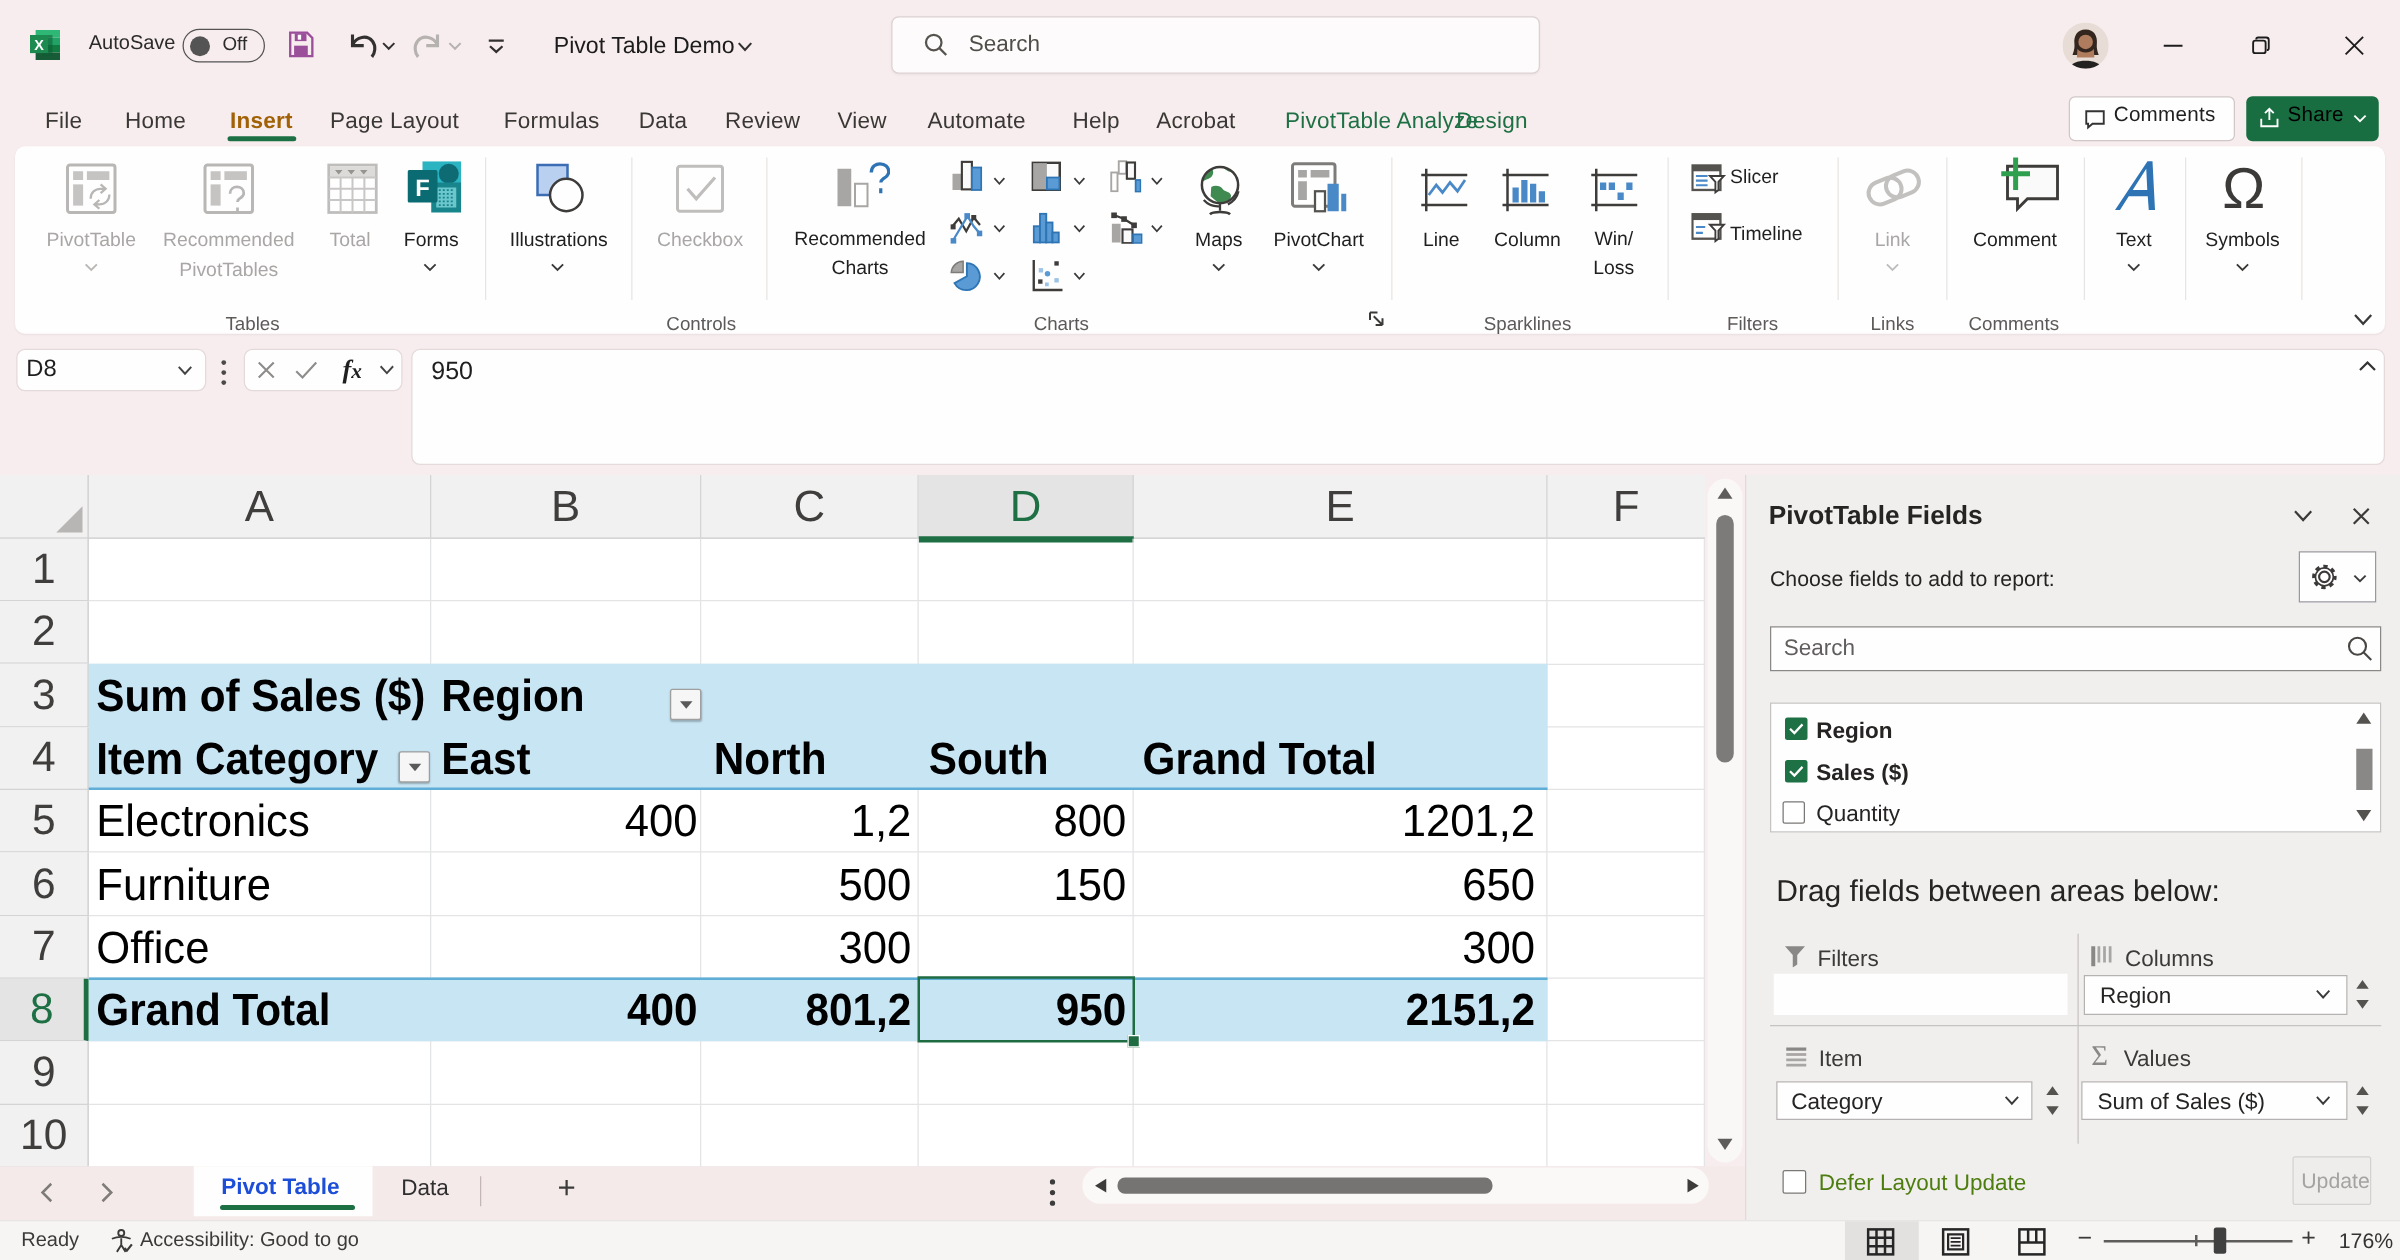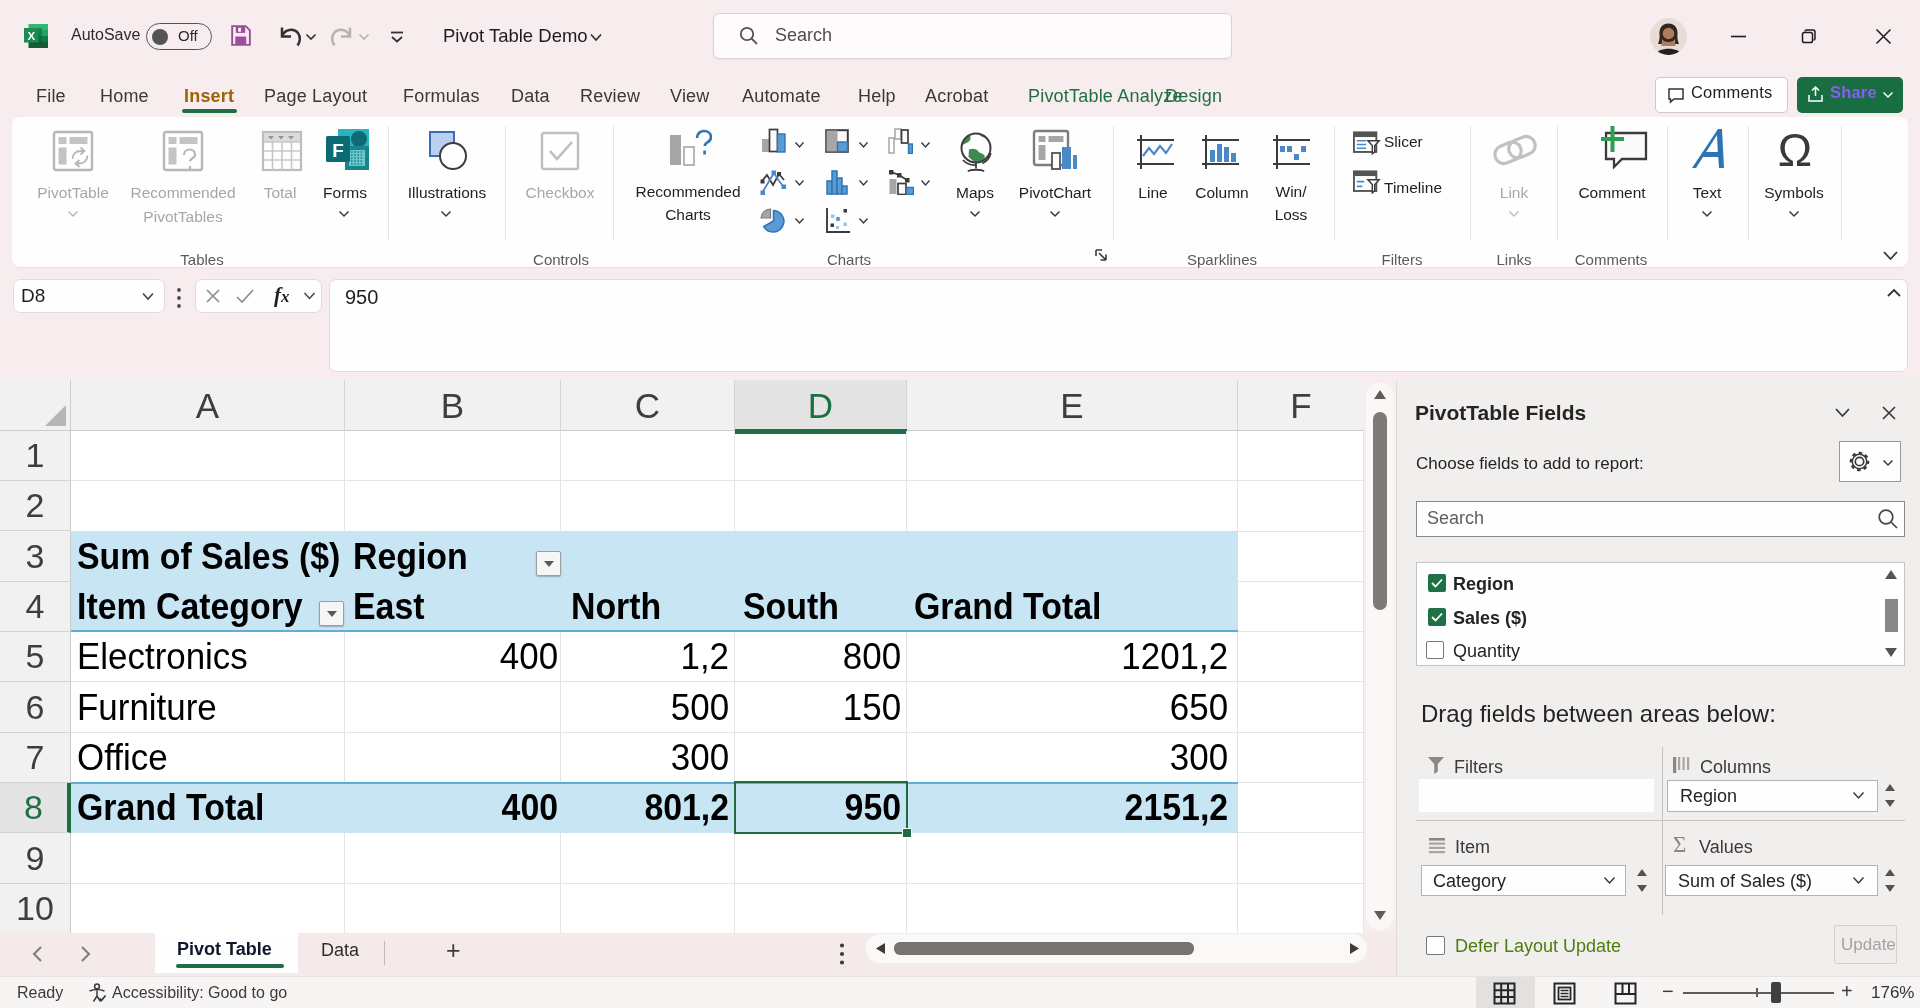--- a/index.html
+++ b/index.html
@@ -128,21 +128,21 @@
   <svg class="ab" style="left:1666px;top:5px;" width="20" height="20" viewBox="0 0 20 20">
     <path d="M3 4 h14 v10 h-9 l-3.5 3 v-3 H3 Z" fill="none" stroke="#333" stroke-width="1.5"></path>
   </svg>
   <div class="ab" style="left:1691px;top:3px;font-size:16.5px;color:#1f1f1f;">Comments</div>
 
   <div class="ab" style="left:1797px;top:-3px;width:106px;height:36px;background:#186e41;border-radius:5px;"></div>
   <svg class="ab" style="left:1806px;top:5px;" width="19" height="19" viewBox="0 0 19 19">
     <path d="M3 10 v6 h13 v-6" fill="none" stroke="#fff" stroke-width="1.5"></path>
     <path d="M9.5 11 L9.5 2.5 M6 5.5 L9.5 2 L13 5.5" fill="none" stroke="#fff" stroke-width="1.5"></path>
   </svg>
-  <div class="ab" style="left:1830px;top:3px;font-size:16.5px;color:#8b5cf6;font-weight:bold;">Share</div>
+  <div class="ab" style="left:1830px;top:3px;font-size:16.5px;color:#000000;">Share</div>
   <svg class="ab" style="left:1882px;top:11px;" width="12" height="8" viewBox="0 0 12 8">
       <path d="M1.5 1.5 L6 6 L10.5 1.5" fill="none" stroke="#fff" stroke-width="1.5"></path>
     </svg>
 </div>
 
 <div class="ab" id="ribbon" style="left:12px;top:117px;width:1896px;height:150px;background:#fffefe;border-radius:8px;box-shadow:0 1px 2px rgba(0,0,0,0.06);">
 
   <svg class="ab" style="left:40px;top:13px;" width="42" height="42" viewBox="0 0 42 42">
     <rect x="2" y="2" width="38" height="38" rx="2" fill="none" stroke="#b9b7b5" stroke-width="2.4"></rect>
     <rect x="6.5" y="7" width="8" height="7" fill="#c6c4c2"></rect>
@@ -544,21 +544,21 @@
   </svg>
 
 <div class="ab" id="sheetbar" style="left:0;top:933px;width:1396px;height:43px;background:#f5eaea;">
   <svg class="ab" style="left:30px;top:12px;" width="15" height="18" viewBox="0 0 15 18">
       <path d="M11 2 L4 9 L11 16" fill="none" stroke="#7e7c7a" stroke-width="2"></path>
     </svg>
   <svg class="ab" style="left:78px;top:12px;" width="15" height="18" viewBox="0 0 15 18">
       <path d="M4 2 L11 9 L4 16" fill="none" stroke="#7e7c7a" stroke-width="2"></path>
     </svg>
   <div class="ab" style="left:155px;top:0;width:143px;height:40px;background:#fffefe;"></div>
-  <div class="ab" style="left:177px;top:6px;font-size:18px;font-weight:bold;color:#0f172a;">Pivot Table</div>
+  <div class="ab" style="left:177px;top:6px;font-size:18px;font-weight:bold;color:#1d4ed8;">Pivot Table</div>
   <div class="ab" style="left:176px;top:31px;width:108px;height:4px;background:#1d7044;border-radius:2px;"></div>
   <div class="ab" style="left:321px;top:7px;font-size:18px;color:#2f2f2f;">Data</div>
   <div class="ab" style="left:384px;top:8px;width:1px;height:24px;background:#c2b6b6;"></div>
   <div class="ab" style="left:446px;top:3px;font-size:25px;font-weight:300;color:#3c3c3c;">+</div>
   <svg class="ab" style="left:838px;top:9px;" width="8" height="24" viewBox="0 0 8 24">
       <circle cx="4" cy="3.5" r="2.1" fill="#3c3c3c"></circle>
       <circle cx="4" cy="12" r="2.1" fill="#3c3c3c"></circle>
       <circle cx="4" cy="20.5" r="2.1" fill="#3c3c3c"></circle>
     </svg>
   <div class="ab" style="left:866px;top:1px;width:501px;height:29px;background:#fbf8f8;border-radius:14px;"></div>

